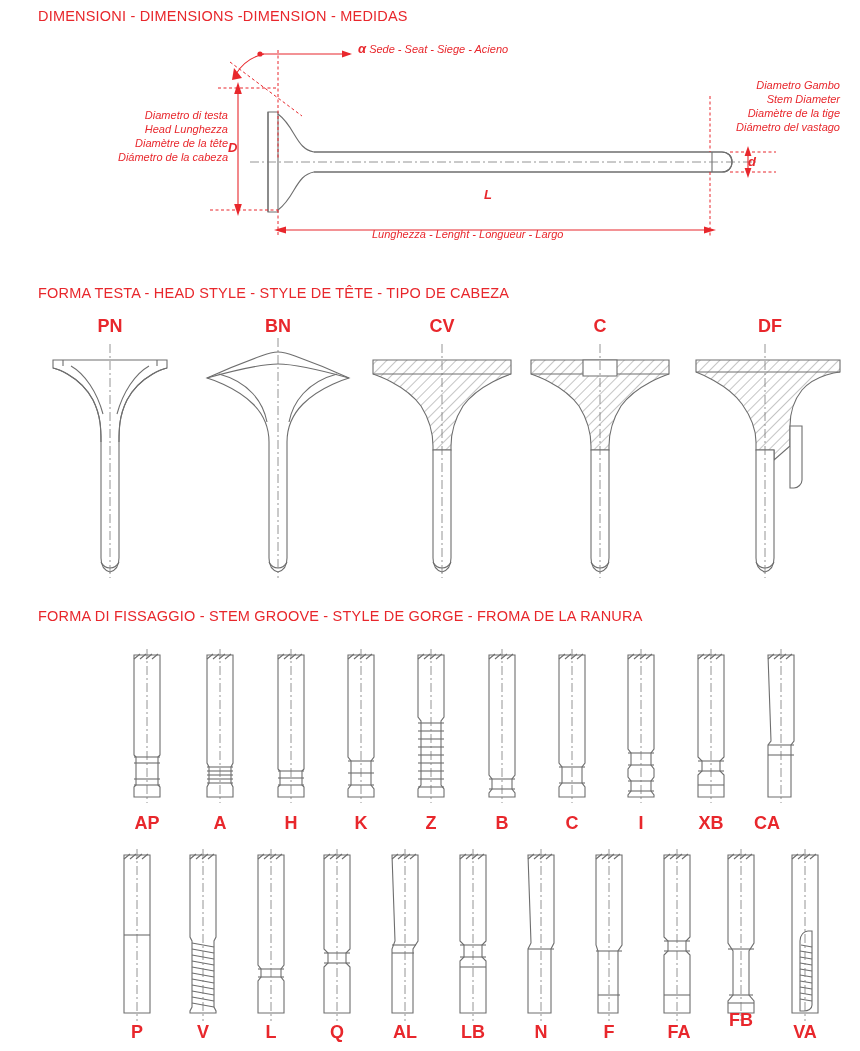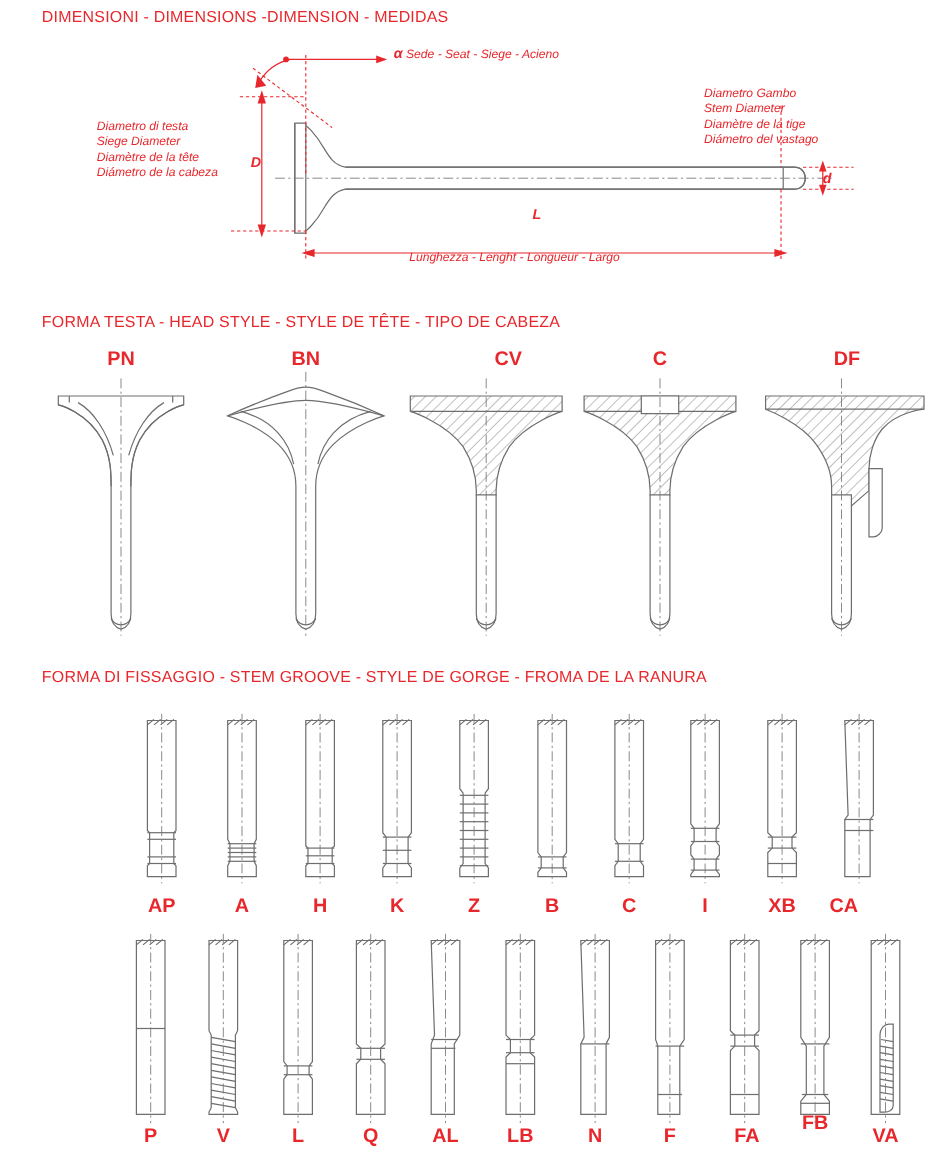--- a/index.html
+++ b/index.html
@@ -33,21 +33,21 @@
   #title-groove     { left: 38px; top: 608px; }
   .lbl {
     position: absolute;
     font-size: 11px;
     color: #e8272c;
     white-space: nowrap;
     line-height: 14px;
     font-style: italic;
   }
   .lbl.bold { font-weight: bold; font-size: 13px; }
-  .lbl.right { text-align: left; }
+  .lbl.right { text-align: right; }
   .code-lbl {
     position: absolute;
     font-size: 18px;
     font-weight: bold;
     color: #e8272c;
     text-align: center;
     white-space: nowrap;
   }
   svg { overflow: visible; }
   .gl { stroke: #6e6e6e; fill: none; stroke-width: 1.1; }
@@ -121,21 +121,21 @@
       <path fill="#e8272c" stroke="none" d="M84,190 L96,186.4 L96,193.6 Z"></path>
       <path fill="#e8272c" stroke="none" d="M526,190 L514,186.4 L514,193.6 Z"></path>
       <line class="rdash" x1="88" y1="170" x2="88" y2="196"></line>
     </g>
   </svg>
 
   <div class="lbl" style="left:358px;top:42px;"><span class="bold" style="position:static;font-size:13px;font-weight:bold;">α</span> <span>Sede - Seat - Siege - Acieno</span></div>
 
   <div class="lbl right" style="left:88px;top:108px;width:140px;">
     <div>Diametro di testa</div>
-    <div>Siege Diameter</div>
+    <div>Head Lunghezza</div>
     <div>Diamètre de la tête</div>
     <div>Diámetro de la cabeza</div>
   </div>
   <div class="lbl bold" style="left:228px;top:141px;">D</div>
 
   <div class="lbl right" style="left:640px;top:78px;width:200px;">
     <div>Diametro Gambo</div>
     <div>Stem Diameter</div>
     <div>Diamètre de la tige</div>
     <div>Diámetro del vastago</div>
@@ -178,21 +178,21 @@
         <line x1="0" y1="0" x2="0" y2="7" class="hatch"></line>
       </pattern>
     </defs>
     <path fill="url(#hatchA)" stroke="#6e6e6e" stroke-width="1.1" d="M6,30 L144,30 L144,44 C144,44 112,54 96,76 C86,92 84,104 84,116
              L84,120 L66,120 L66,116 C66,104 64,92 54,76 C38,54 6,44 6,44 Z"></path>
     <path class="gl-f" d="M66,120 L84,120 L84,228 C84,234 82,240 75,242 C68,240 66,234 66,228 Z"></path>
     <path class="gl" d="M66,232 C68,236 72,238 75,238 C78,238 82,236 84,232"></path>
     <line class="gl" x1="6" y1="44" x2="144" y2="44"></line>
     <line class="axis" x1="75" y1="14" x2="75" y2="248"></line>
   </svg>
-  <div class="code-lbl" style="left:432px;top:316px;width:60px;">CV</div>
+  <div class="code-lbl" style="left:412px;top:316px;width:60px;">CV</div>
 
   <svg width="150" height="250" viewBox="0 0 150 250" style="position:absolute;left:525px;top:330px;">
     <defs>
       <pattern id="hatchB" width="7" height="7" patternTransform="rotate(45)" patternUnits="userSpaceOnUse">
         <line x1="0" y1="0" x2="0" y2="7" class="hatch"></line>
       </pattern>
     </defs>
     <path fill="url(#hatchB)" stroke="#6e6e6e" stroke-width="1.1" d="M6,30 L144,30 L144,44 C144,44 112,54 96,76 C86,92 84,104 84,116
              L84,120 L66,120 L66,116 C66,104 64,92 54,76 C38,54 6,44 6,44 Z"></path>
 

